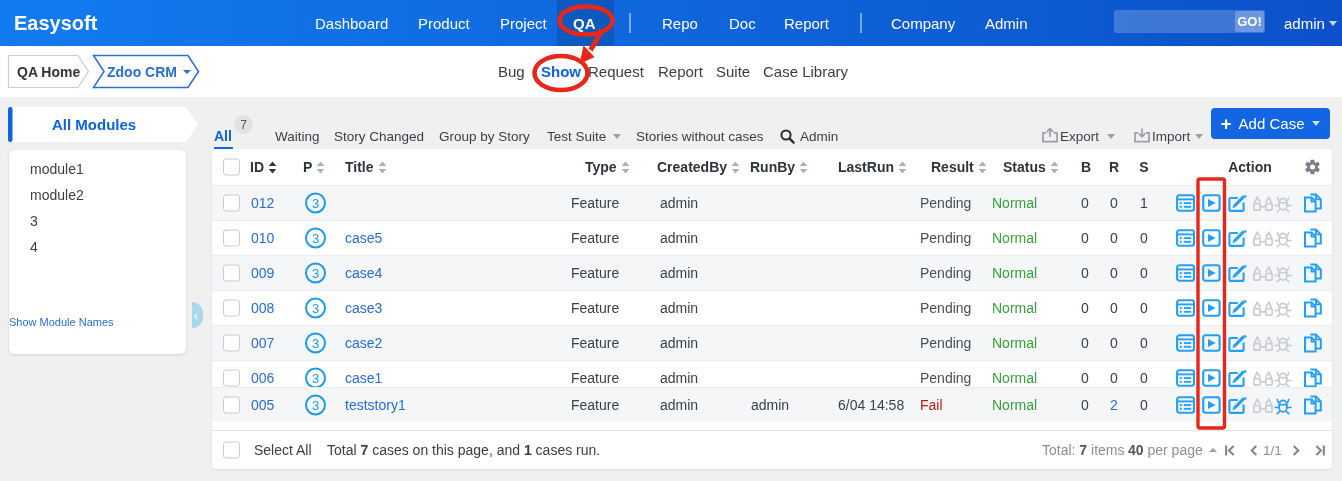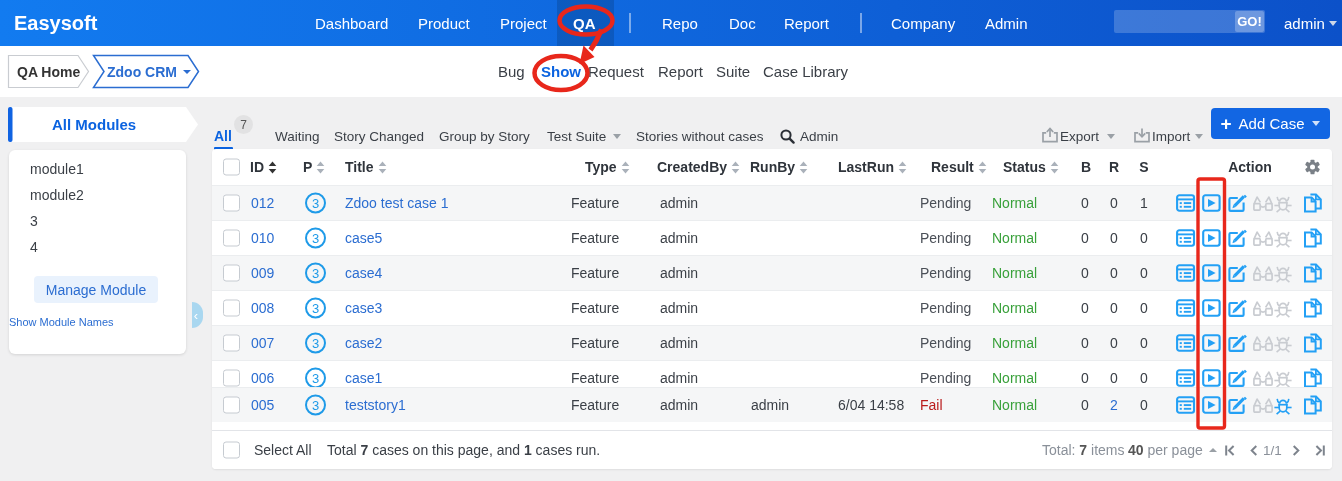--- a/index.html
+++ b/index.html
@@ -139,21 +139,20 @@
 <svg id="side-hdr" width="200" height="36" viewBox="0 0 200 36">
   <path d="M0 0 H178 L190 17.5 L178 35 H0 Z" fill="#fff"></path>
   <rect x="0" y="0" width="4.5" height="35" rx="2" fill="#1063e2"></rect>
   <text x="44" y="23" font-family="Liberation Sans,sans-serif" font-size="15" font-weight="bold" fill="#0b63e0">All Modules</text>
 </svg>
 <div id="side-card">
   <div class="mod" style="top:11px">module1</div>
   <div class="mod" style="top:37px">module2</div>
   <div class="mod" style="top:63px">3</div>
   <div class="mod" style="top:89px">4</div>
-  <div id="managebtn">Manage Module</div>
   <div id="showmod">Show Module Names</div>
 </div>
 <div id="handle">‹</div>
 
 <div id="panel">
   <div id="thead">
       <span class="cbx" style="left:11px"></span>
       <span class="h" style="left:38px">ID<svg width="9" height="13" viewBox="0 0 9 13" style="margin-left:4px;vertical-align:-2px">
           <path d="M4.5 0.5 L8.3 5 H0.7 Z" fill="#333"></path>
           <path d="M4.5 12.5 L8.3 8 H0.7 Z" fill="#333"></path>
@@ -204,21 +203,20 @@
           <rect x="-2" y="-7.6" width="4" height="3.6" rx="1.2" fill="#7a8087" transform="rotate(300)"></rect>
           <circle cx="0" cy="0" r="5.4" fill="#7a8087"></circle>
           <circle cx="0" cy="0" r="2.5" fill="#fff"></circle>
         </svg>
       </span>
     </div>
 <div class="trow" style="top:36px;background:#f5f6f7">
       <span class="cbx" style="left:11px"></span>
       <span class="c bl" style="left:39px">012</span>
       <span class="pbadge" style="left:93px">3</span>
-      <span class="c bl" style="left:133px">Zdoo test case 1</span>
       <span class="c" style="left:359px">Feature</span>
       <span class="c" style="left:448px">admin</span>
       <span class="c" style="left:708px;color:#4a4f57">Pending</span>
       <span class="c" style="left:780px;color:#39a13b">Normal</span>
       <span class="c num" style="left:865px">0</span>
       <span class="c num" style="left:894px">0</span>
       <span class="c num" style="left:924px">1</span>
       <span class="ic" style="left:964px">
         <svg width="19" height="19" viewBox="0 0 19 19" style="overflow:visible">
           <rect x="1.1" y="1.8" width="16.9" height="15.4" rx="2.2" fill="none" stroke="#23a0f5" stroke-width="2.1"></rect>

